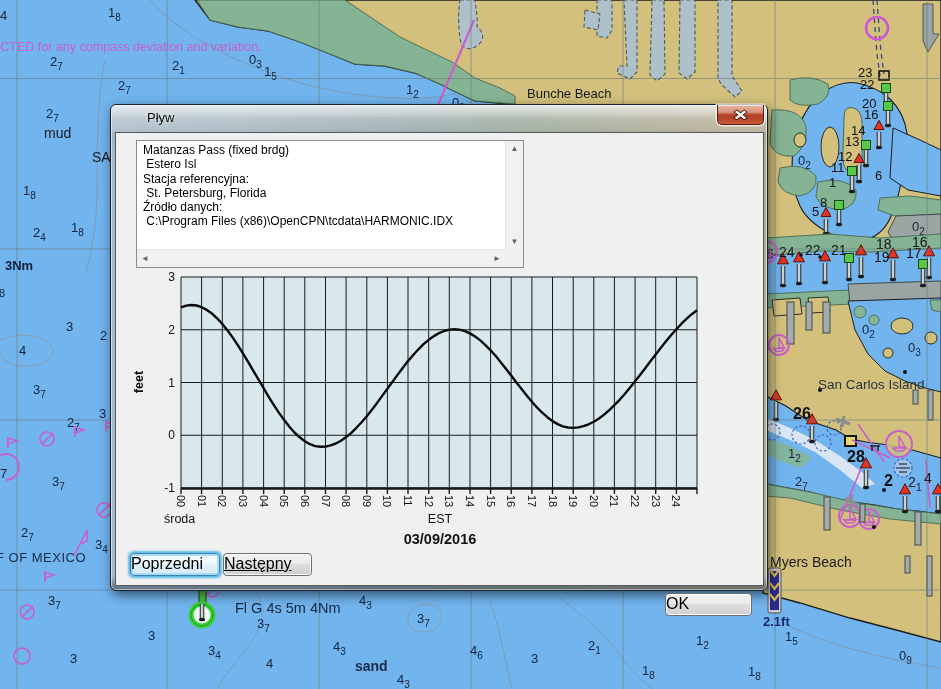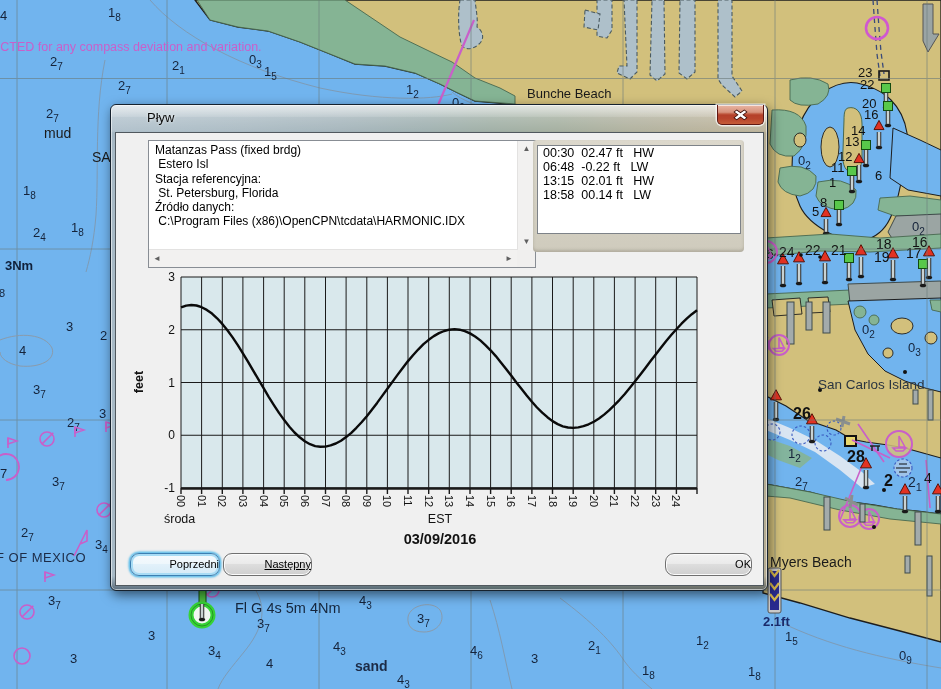--- a/index.html
+++ b/index.html
@@ -6,29 +6,29 @@
  background:linear-gradient(to bottom, rgba(255,255,255,0.40) 0px, rgba(255,255,255,0.12) 26px, rgba(0,0,0,0.02) 28px, rgba(0,0,0,0) 60px, rgba(0,0,0,0) calc(100% - 14px), rgba(28,45,62,0.55) 100%),
   linear-gradient(to right,#a8bac6 0%,#a2b4bd 20%,#9badb4 35%,#95a8a8 48%,#95a69b 58%,#9aa695 68%,#a8a893 80%,#b2aa90 92%,#b5ac92 100%);
  box-shadow:2px 4px 12px rgba(0,0,0,0.55), inset 0 0 0 1px rgba(255,255,255,0.55);}
 .dlg::before{content:"";position:absolute;left:0;top:0;right:0;height:12px;border-radius:6px 6px 0 0;background:linear-gradient(rgba(255,255,255,0.55),rgba(255,255,255,0.12));}
 .titletext{position:absolute;left:8px;top:5px;font-size:13px;color:#0a0a0a;text-shadow:0 0 3px rgba(255,255,255,0.8);margin-left:28px;}
 .closebtn{position:absolute;left:606px;top:0px;width:45px;height:19px;border:1px solid #5f1812;border-top:none;border-radius:0 0 5px 5px;
  background:linear-gradient(#e9b6a3 0%,#d7927c 38%,#c05a40 47%,#b5402a 53%,#b8452c 72%,#c65c38 100%);
  box-shadow:inset 0 1px 0 rgba(255,255,255,0.65), 0 0 0 1.5px rgba(255,255,255,0.7);}
 .closebtn svg{display:block;}
 .client{position:absolute;left:5px;top:28px;width:647px;height:452px;background:#F0F0F0;box-shadow:0 0 0 1px #50585e;}
-.lbox{position:absolute;left:20px;top:7px;width:386px;height:126px;border:1px solid #888d94;background:#f0efee;margin-left:12px;}
+.lbox{position:absolute;left:20px;top:7px;width:386px;height:126px;border:1px solid #888d94;background:#f0efee;}
 .ltext{position:absolute;left:0;top:0;right:18px;bottom:17px;padding:2px 0 0 6px;font-size:12px;line-height:14.3px;white-space:pre;overflow:hidden;color:#000;background:#fff;}
 .vsb{position:absolute;right:0;top:0;width:17px;bottom:17px;background:#f2f1f0;border-left:1px solid #e3e2e1;}
 .sbtn{position:absolute;left:0;width:17px;height:16px;font-size:8px;color:#606060;text-align:center;line-height:16px;}
 .hsb{position:absolute;left:0;bottom:0;height:17px;right:18px;background:#f2f1f0;border-top:1px solid #e3e2e1;}
 .sbtnh{position:absolute;top:0;width:16px;height:17px;font-size:8px;color:#606060;text-align:center;line-height:17px;}
 .rpanel{position:absolute;left:417px;top:7px;width:211px;height:112px;background:linear-gradient(#DCD8CC,#CFCBBD);border-radius:4px;box-shadow:inset 0 -2px 3px rgba(120,115,100,0.35);}
 .rbox{position:absolute;left:4px;top:5px;width:197px;height:86px;background:#fff;border:1.5px solid #7d8288;font-size:12.5px;line-height:13.9px;white-space:pre;padding:1px 0 0 5px;color:#000;}
-.btn{position:absolute;top:420px;height:21px;border:1px solid #707070;border-radius:9px;font-size:11px;color:#000;text-align:right;line-height:20px;
+.btn{position:absolute;top:420px;height:21px;border:1px solid #707070;border-radius:4px;font-size:16px;color:#000;text-align:left;line-height:20px;
  background:linear-gradient(#f2f2f2,#ebebeb 45%,#dddddd 50%,#cfcfcf);box-shadow:inset 0 0 0 1px #fbfbfb;}
 .focusbtn{border:1px solid #3c7fb1;box-shadow:0 0 2px 1.5px #5ebdea, inset 0 0 0 2px #a8dcf5;background:linear-gradient(#f6fafd,#eff7fc 45%,#e2f1fa 50%,#d5ebf7);}
 </style></head>
 <body>
 <svg width="941" height="689" viewBox="0 0 941 689" style="position:absolute;left:0;top:0">
     <rect width="941" height="689" fill="#71B4EE"></rect>
     <g fill="none" stroke="#7e9bb5" stroke-width="1">
       <path d="M150,0 C180,35 240,68 320,88 C380,101 430,100 452,94"></path>
       <path d="M452,92 C470,108 520,118 560,118"></path>
       <path d="M105,60 C94,115 99,170 96,215 C94,240 90,258 86,272"></path>
@@ -428,26 +428,20 @@
 Źródło danych:
  C:\Program Files (x86)\OpenCPN\tcdata\HARMONIC.IDX</div>
       <div class="vsb">
           <div class="sbtn" style="top:0">▲</div>
           <div class="sbtn" style="bottom:0">▼</div>
         </div>
       <div class="hsb">
           <div class="sbtnh" style="left:0">◄</div>
           <div class="sbtnh" style="right:0">►</div>
         </div>
-    </div>
-    <div class="rpanel">
-      <div class="rbox">00:30  02.47 ft   HW
-06:48  -0.22 ft   LW
-13:15  02.01 ft   HW
-18:58  00.14 ft   LW</div>
     </div>
     <svg width="647" height="452" viewBox="0 0 647 452" style="position:absolute;left:0;top:0">
         <rect x="65" y="144" width="516" height="211" fill="#D9E8EC"></rect>
         <g stroke="#1a1a1a" stroke-width="1">
           <line x1="65.0" y1="144" x2="65.0" y2="355"></line>
           <line x1="85.6" y1="144" x2="85.6" y2="355"></line>
           <line x1="106.3" y1="144" x2="106.3" y2="355"></line>
           <line x1="126.9" y1="144" x2="126.9" y2="355"></line>
           <line x1="147.6" y1="144" x2="147.6" y2="355"></line>
           <line x1="168.2" y1="144" x2="168.2" y2="355"></line>
@@ -541,15 +535,15 @@
           <text x="539.7" y="362" transform="rotate(90 539.7 362)" text-anchor="start" dy="4">23</text>
           <text x="560.4" y="362" transform="rotate(90 560.4 362)" text-anchor="start" dy="4">24</text>
         </g>
         <path d="M65.0,174.4 L70.2,172.6 L75.3,172.0 L80.5,172.5 L85.6,174.2 L90.8,176.9 L96.0,180.6 L101.1,185.3 L106.3,190.9 L111.4,197.3 L116.6,204.4 L121.8,212.1 L126.9,220.3 L132.1,228.8 L137.2,237.6 L142.4,246.4 L147.6,255.2 L152.7,263.8 L157.9,272.1 L163.0,279.9 L168.2,287.1 L173.4,293.7 L178.5,299.5 L183.7,304.3 L188.8,308.3 L194.0,311.2 L199.2,313.1 L204.3,313.8 L209.5,313.6 L214.6,312.4 L219.8,310.5 L225.0,307.7 L230.1,304.1 L235.3,299.8 L240.4,294.8 L245.6,289.3 L250.8,283.2 L255.9,276.7 L261.1,269.9 L266.2,262.9 L271.4,255.8 L276.6,248.6 L281.7,241.6 L286.9,234.7 L292.0,228.1 L297.2,222.0 L302.4,216.3 L307.5,211.2 L312.7,206.8 L317.8,203.1 L323.0,200.1 L328.2,198.0 L333.3,196.7 L338.5,196.2 L343.6,196.7 L348.8,198.1 L354.0,200.4 L359.1,203.5 L364.3,207.4 L369.4,212.1 L374.6,217.3 L379.8,223.1 L384.9,229.4 L390.1,235.9 L395.2,242.6 L400.4,249.4 L405.6,256.1 L410.7,262.6 L415.9,268.8 L421.0,274.5 L426.2,279.7 L431.4,284.2 L436.5,288.1 L441.7,291.1 L446.8,293.3 L452.0,294.5 L457.2,294.9 L462.3,294.4 L467.5,293.2 L472.6,291.3 L477.8,288.7 L483.0,285.5 L488.1,281.6 L493.3,277.2 L498.4,272.2 L503.6,266.8 L508.8,261.0 L513.9,254.8 L519.1,248.3 L524.2,241.7 L529.4,234.9 L534.6,228.1 L539.7,221.4 L544.9,214.7 L550.0,208.2 L555.2,202.0 L560.4,196.2 L565.5,190.7 L570.7,185.7 L575.8,181.2 L581.0,177.3" fill="none" stroke="#0a0a0a" stroke-width="2.4" stroke-linejoin="round"></path>
         <text x="48" y="390" font-size="12.5" fill="#111">środa</text>
         <text x="324" y="390" font-size="12.5" fill="#111" text-anchor="middle">EST</text>
         <text x="324" y="411" font-size="14.5" font-weight="bold" fill="#111" text-anchor="middle">03/09/2016</text>
       </svg>
     <div class="btn focusbtn" style="left:14px;width:88px;">Poprzedni</div>
     <div class="btn" style="left:107px;width:87px;text-decoration:underline;">Następny</div>
-    <div class="btn" style="left:549px;width:85px;">OK</div>
+    <div class="btn" style="left:549px;width:85px;margin-top:40px;">OK</div>
   </div>
 </div>
 
 </body></html>

